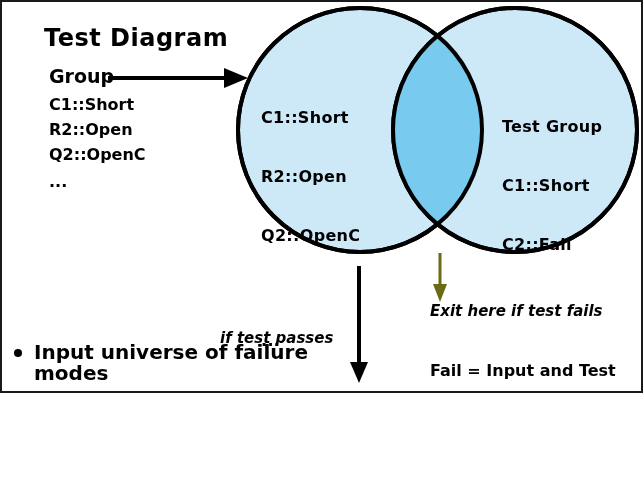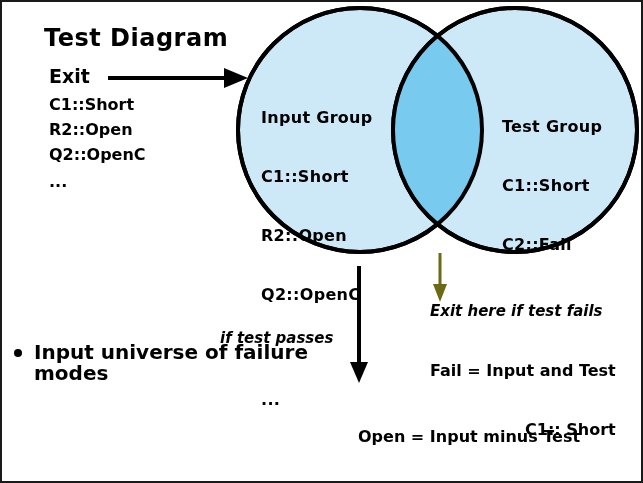--- a/index.html
+++ b/index.html
@@ -7,21 +7,21 @@
     margin: 0;
     padding: 0;
     background: #ffffff;
   }
   body {
     font-family: "DejaVu Sans", "Liberation Sans", sans-serif;
   }
   #canvas {
     position: relative;
     width: 643px;
-    height: 483px;
+    height: 393px;
     background: #ffffff;
     box-sizing: border-box;
     border: 2px solid #1a1a1a;
     overflow: hidden;
     padding-left: 20px;
   }
   #venn-svg {
     position: absolute;
     left: 0;
     top: 0;
@@ -126,28 +126,27 @@
     </g>
 
     <g>
       <line x1="438" y1="251" x2="438" y2="285" stroke="#6b6b16" stroke-width="3"></line>
       <polygon points="431,282 438,300 445,282" fill="#6b6b16"></polygon>
     </g>
   </svg>
 
   <div class="txt" id="page-title">Test Diagram</div>
 
-  <div class="txt" id="input-label">Exit</div>
+  <div class="txt" id="input-label">Group</div>
   <div class="txt input-list-item" style="top:93px;">C1::Short</div>
   <div class="txt input-list-item" style="top:118px;">R2::Open</div>
   <div class="txt input-list-item" style="top:143px;">Q2::OpenC</div>
   <div class="txt input-list-item" style="top:170px;">...</div>
 
   <div class="txt" id="input-group-block">
-    <div class="block-line">Input Group</div>
     <div class="block-line">C1::Short</div>
     <div class="block-line">R2::Open</div>
     <div class="block-line">Q2::OpenC</div>
     <div class="block-gap"></div>
     <div class="block-line">...</div>
   </div>
 
   <div class="txt" id="test-group-block">
     <div class="block-line">Test Group</div>
     <div class="block-line">C1::Short</div>

